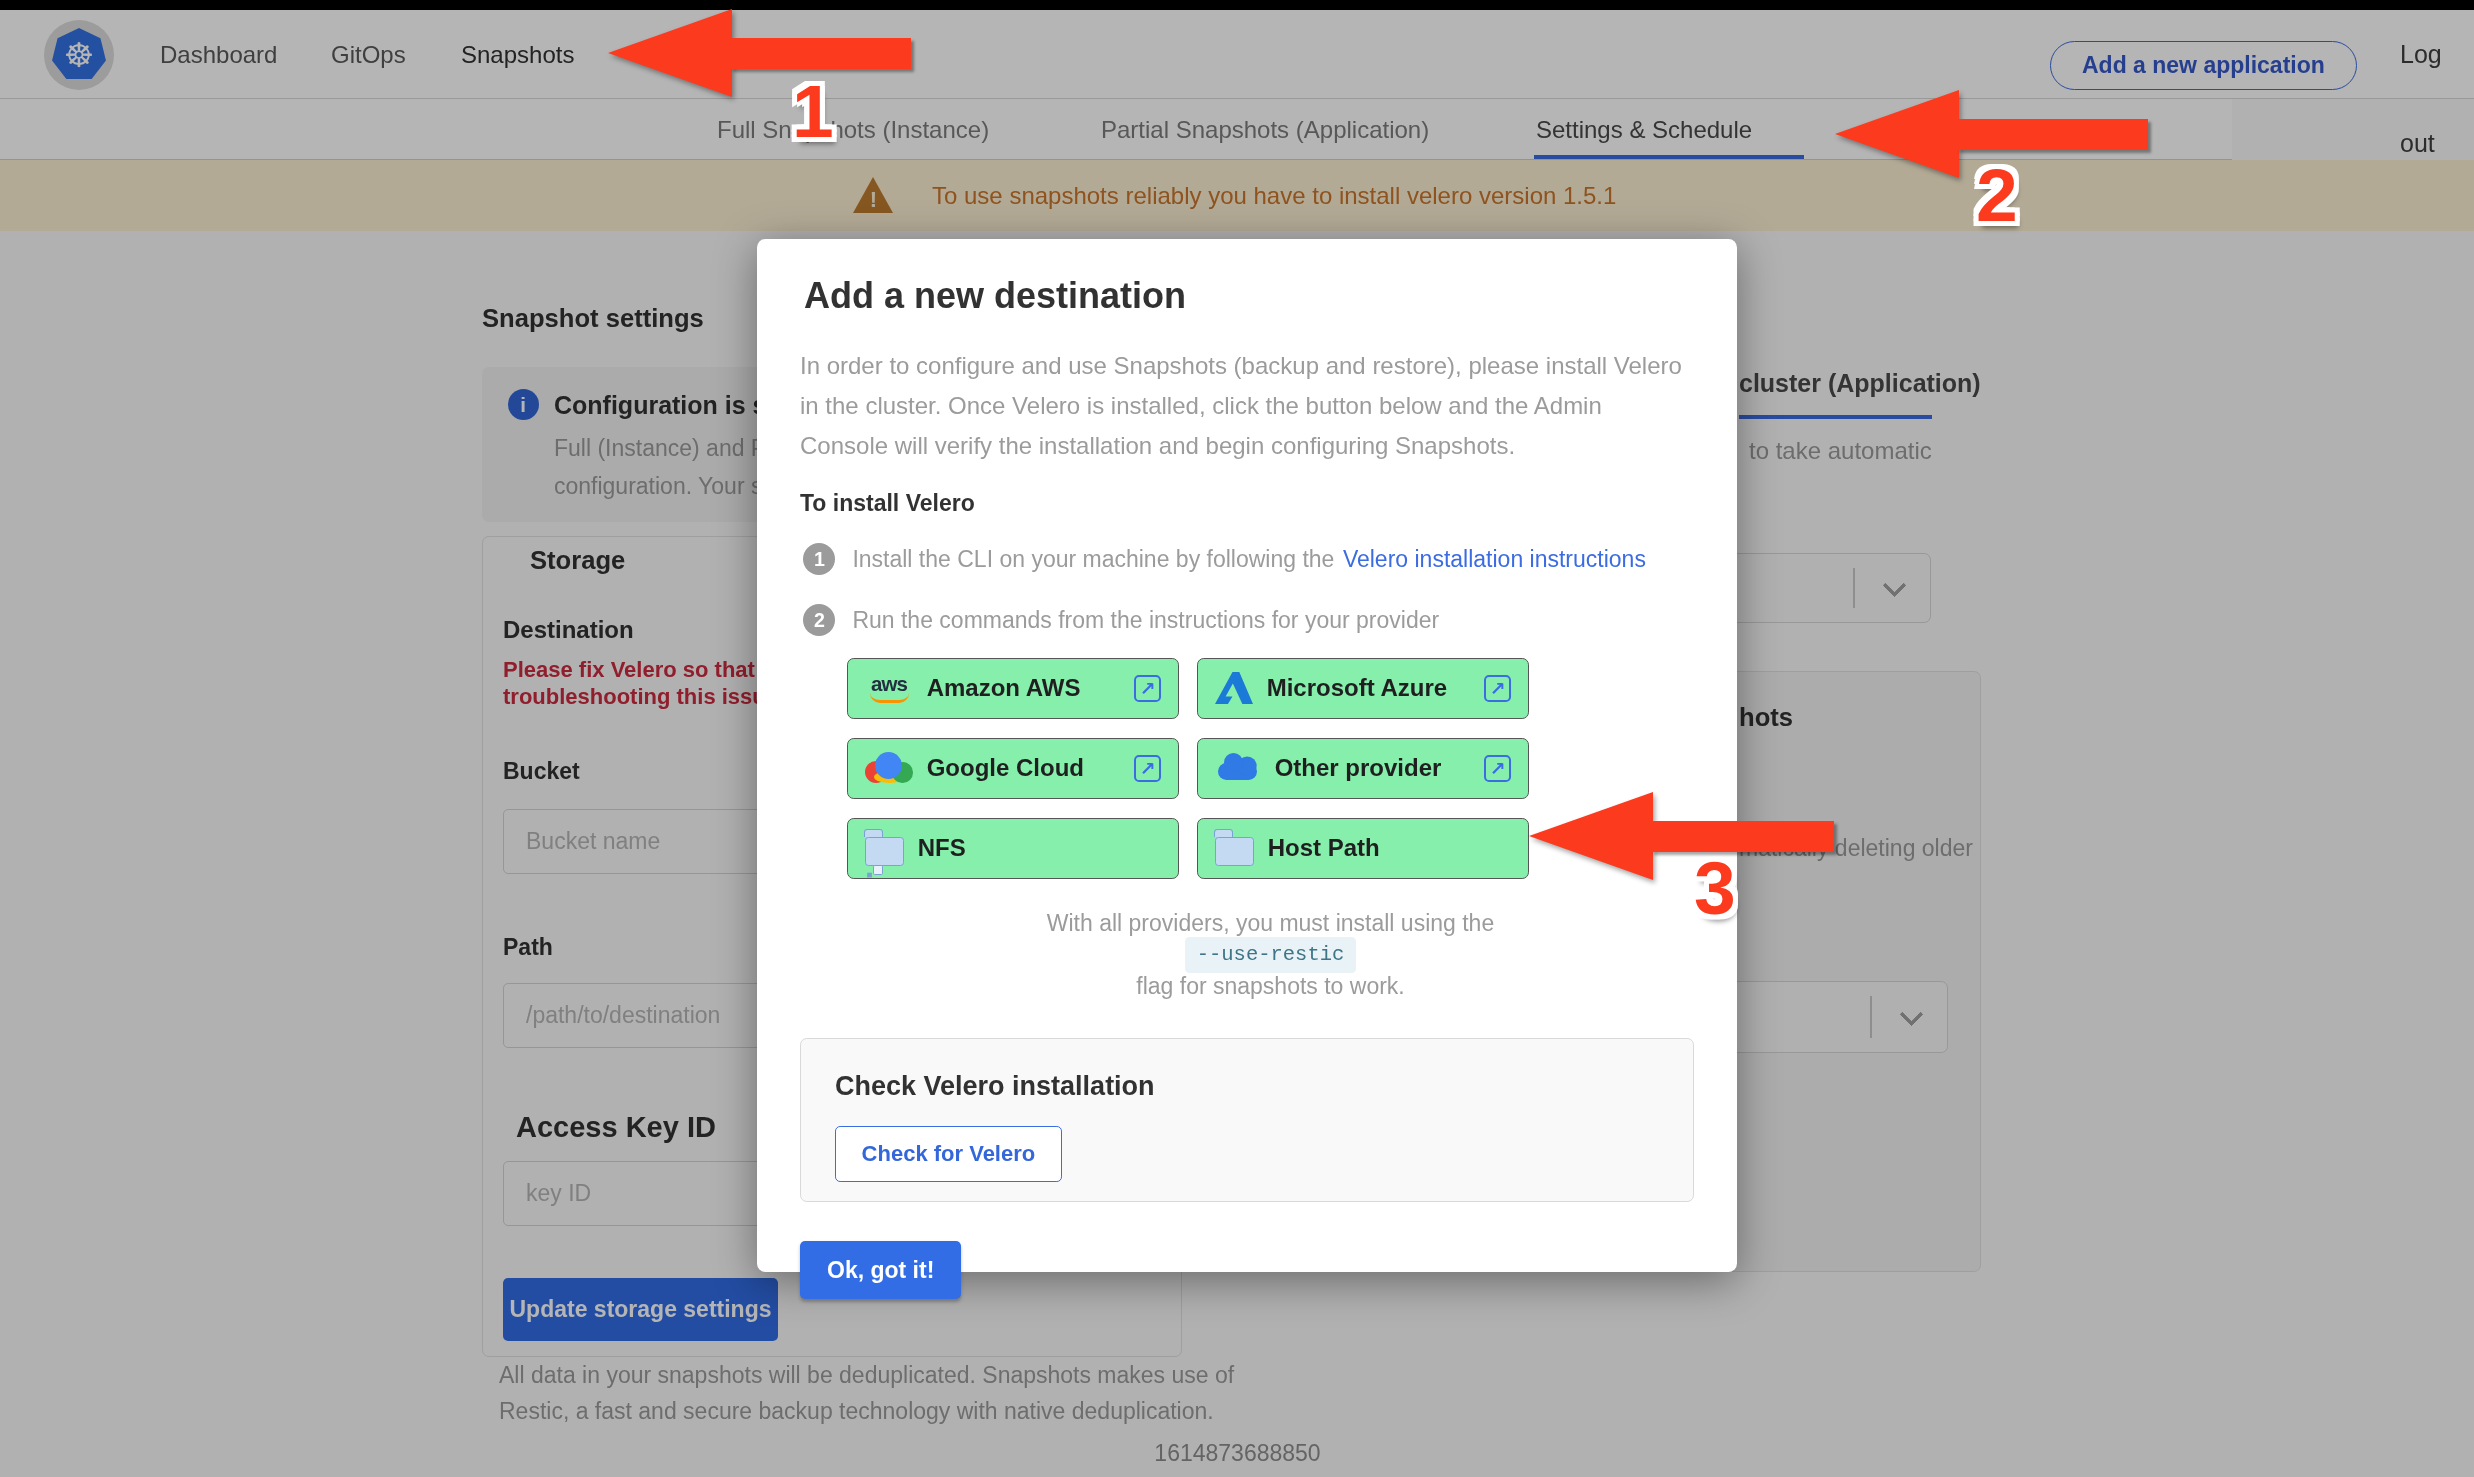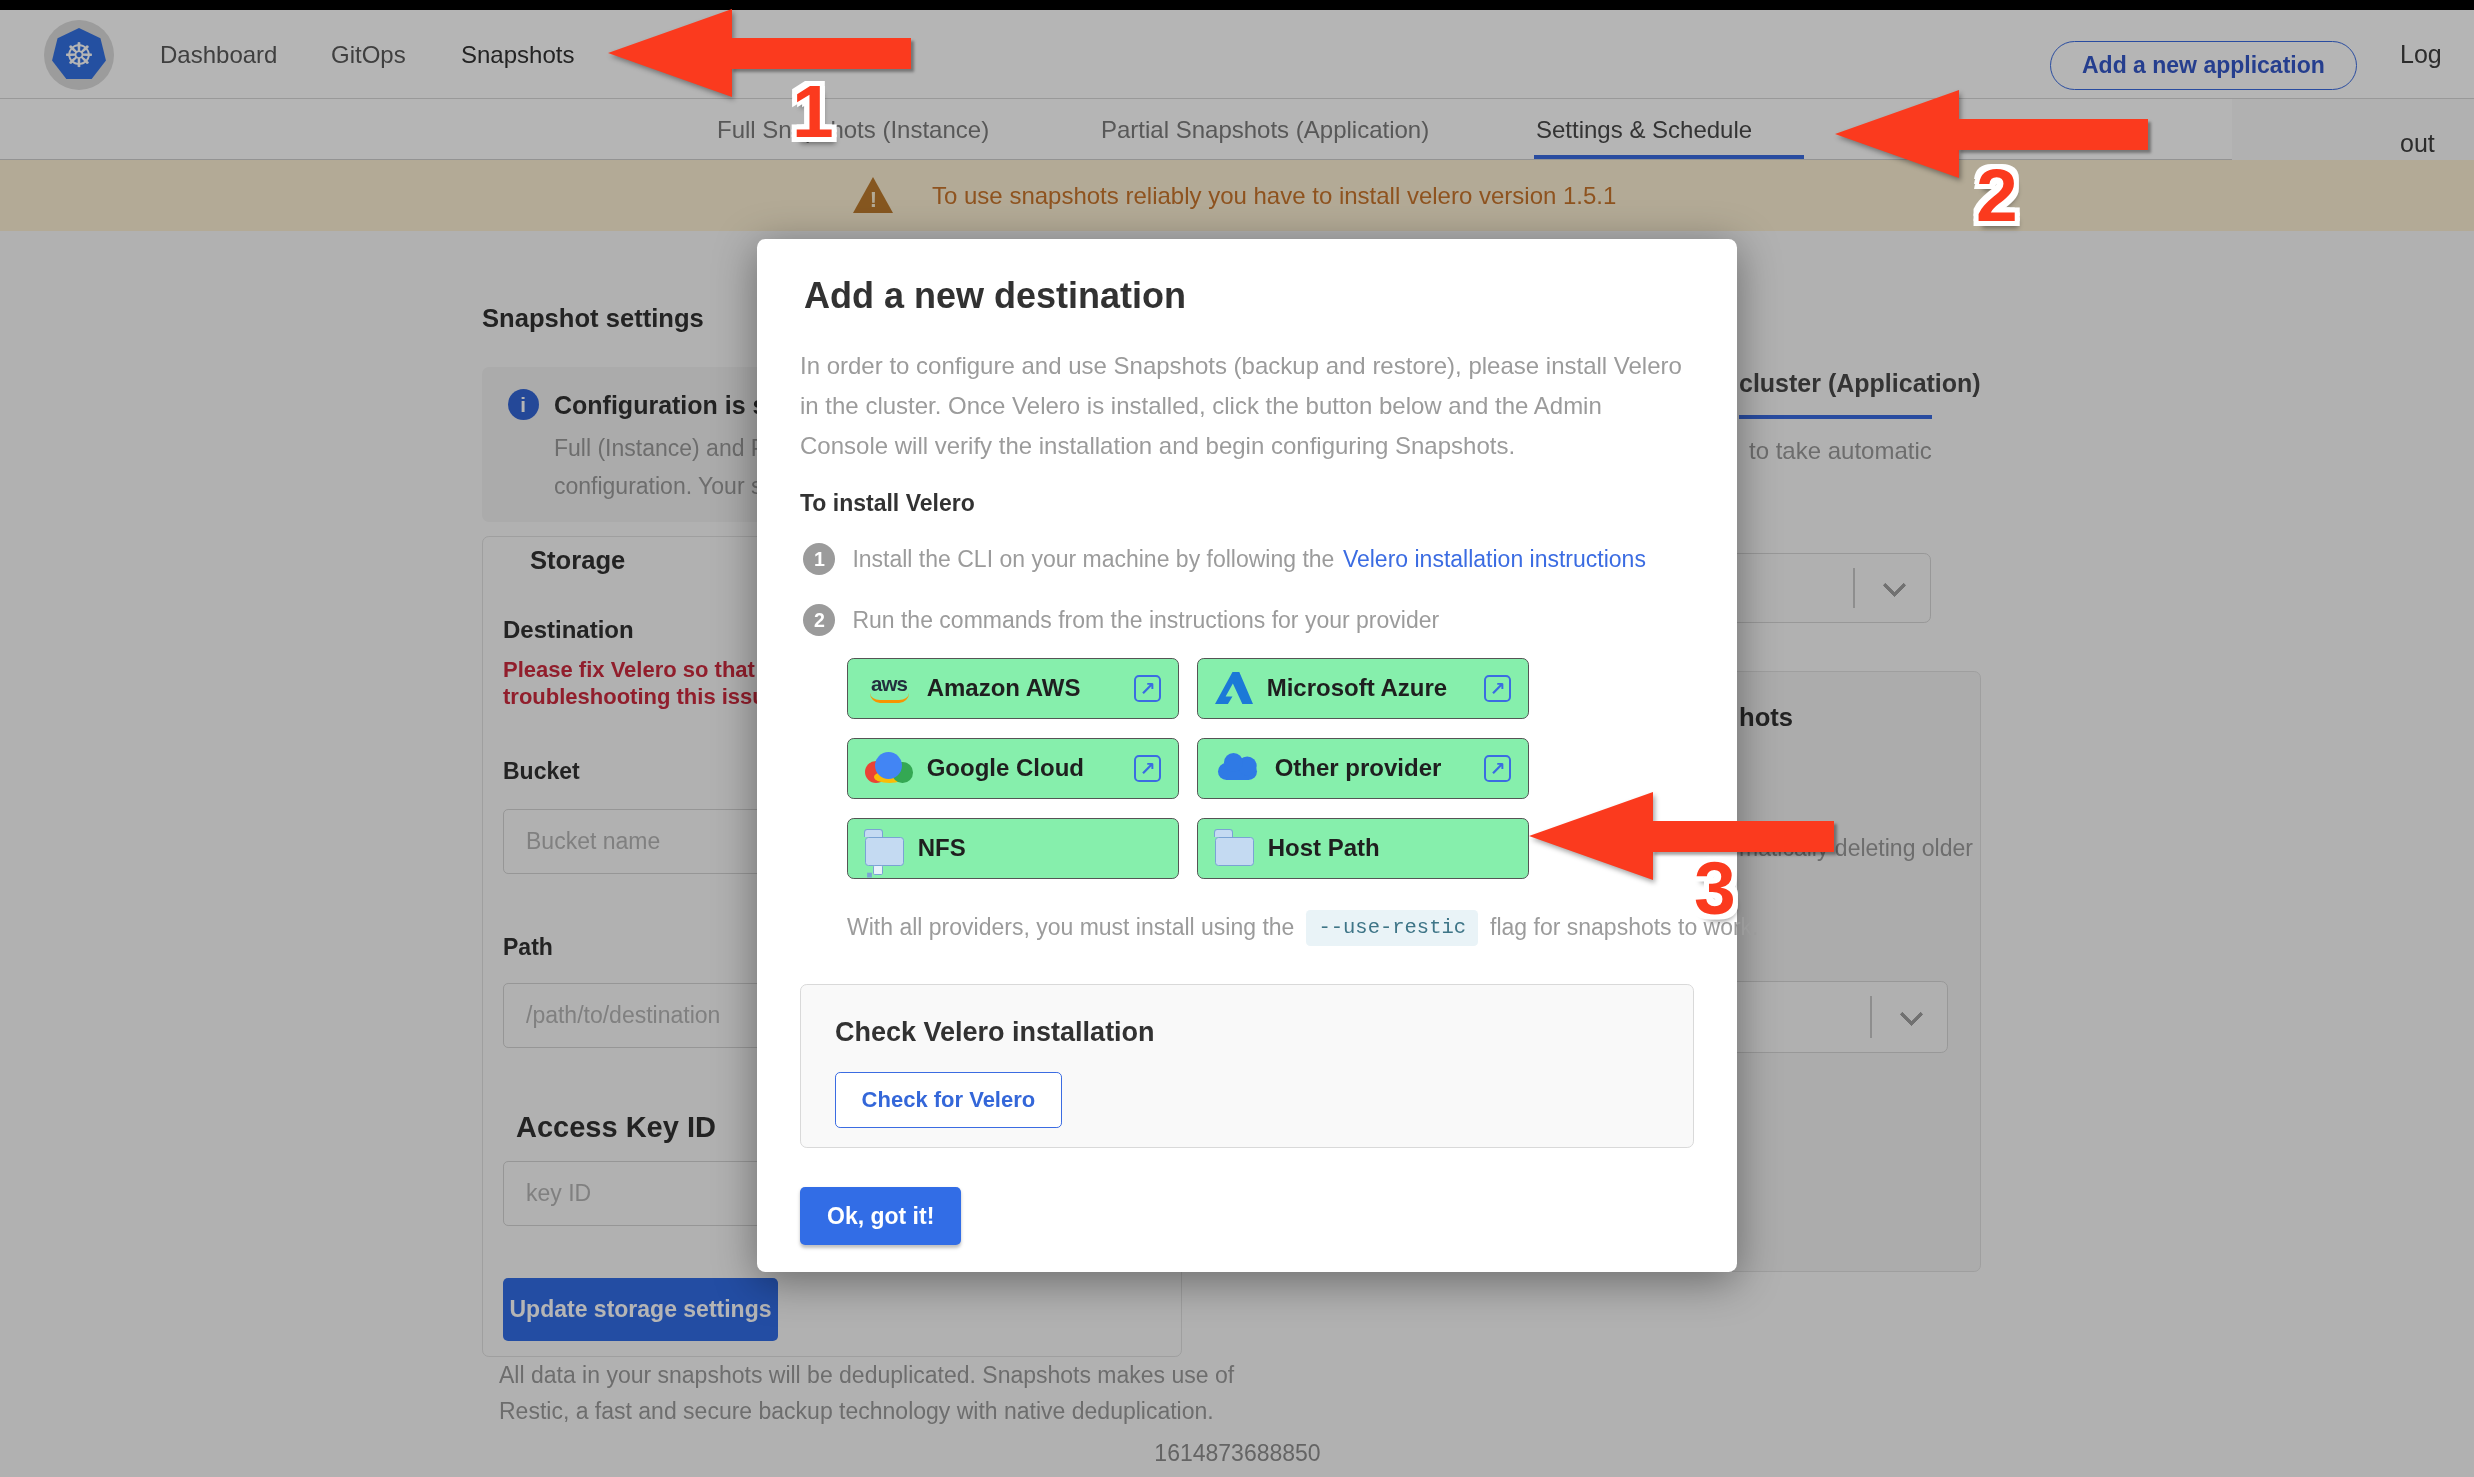--- a/index.html
+++ b/index.html
@@ -69,21 +69,21 @@
   .m-body{font-size:24px;line-height:40px;color:#9b9b9b;margin:0 0 24px 0;}
   .m-h2{font-size:23px;font-weight:bold;color:#323232;margin:0 0 25.6px 0;}
   .step{display:flex;align-items:flex-start;margin:0 0 29px 3.4px;}
   .step-circle{flex:0 0 32px;width:32px;height:32px;border-radius:50%;background:#9b9b9b;color:#fff;font-size:19.6px;font-weight:bold;text-align:center;line-height:32px;}
   .step-text{margin-left:17px;font-size:23px;color:#9b9b9b;line-height:32px;}
   .step-link{color:#3b6ce2;margin-left:8.5px;}
   .prov-grid{margin:0 0 0 47px;display:grid;grid-template-columns:332px 332px;grid-auto-rows:61px;column-gap:18px;row-gap:19px;}
   .prov{display:flex;align-items:center;border:1.7px solid #555;border-radius:6.8px;background:#86efac;padding:0 17px;}
   .prov-label{font-size:24px;font-weight:bold;color:#1f1f1f;margin-left:13.7px;white-space:nowrap;}
   .ext{margin-left:auto;width:27px;height:27px;border:2.6px solid #3b6ce2;border-radius:5.1px;color:#3b6ce2;font-size:19px;line-height:23px;text-align:center;font-weight:bold;}
-  .restic{display:flex;align-items:center;margin:31px 0 0 47px;font-size:23px;color:#9b9b9b;white-space:nowrap;}
+  .restic{display:flex;align-items:center;margin:31px 0 0 47px;font-size:23px;color:#9b9b9b;white-space:nowrap;flex-direction:column;}
   .code-chip{margin:0 12px;background:#e9f3f7;color:#3e7587;font-family:"Liberation Mono","DejaVu Sans Mono",monospace;font-size:20.5px;padding:6.8px 12px;border-radius:4.3px;}
   .check-card{margin-top:38px;border:0.9px solid #d9d9d9;background:#f9f9f9;border-radius:6.8px;padding:32px 34px;height:164px;}
   .check-h{font-size:27px;font-weight:bold;color:#323232;margin:0 0 24px 0;}
   .check-btn{background:#fff;border:1.7px solid #3b6ce2;border-radius:5.1px;color:#3467d9;font-size:22px;font-weight:bold;padding:13.7px 25.6px;}
   .ok-btn{margin-top:39px;background:#326de6;border:none;border-radius:5.1px;color:#fff;font-size:23px;font-weight:bold;padding:15.4px 27px;box-shadow:0 2.6px 3.4px rgba(0,0,0,.25);}
 
   
   .aws-logo{width:48px;display:flex;flex-direction:column;align-items:center;}
   .aws-word{font-size:20.5px;font-weight:bold;color:#222f3e;letter-spacing:-0.9px;line-height:19px;}
   .aws-swoosh{width:39px;height:10.2px;border-bottom:3.4px solid #f79400;border-radius:0 0 20.5px 20.5px;}

